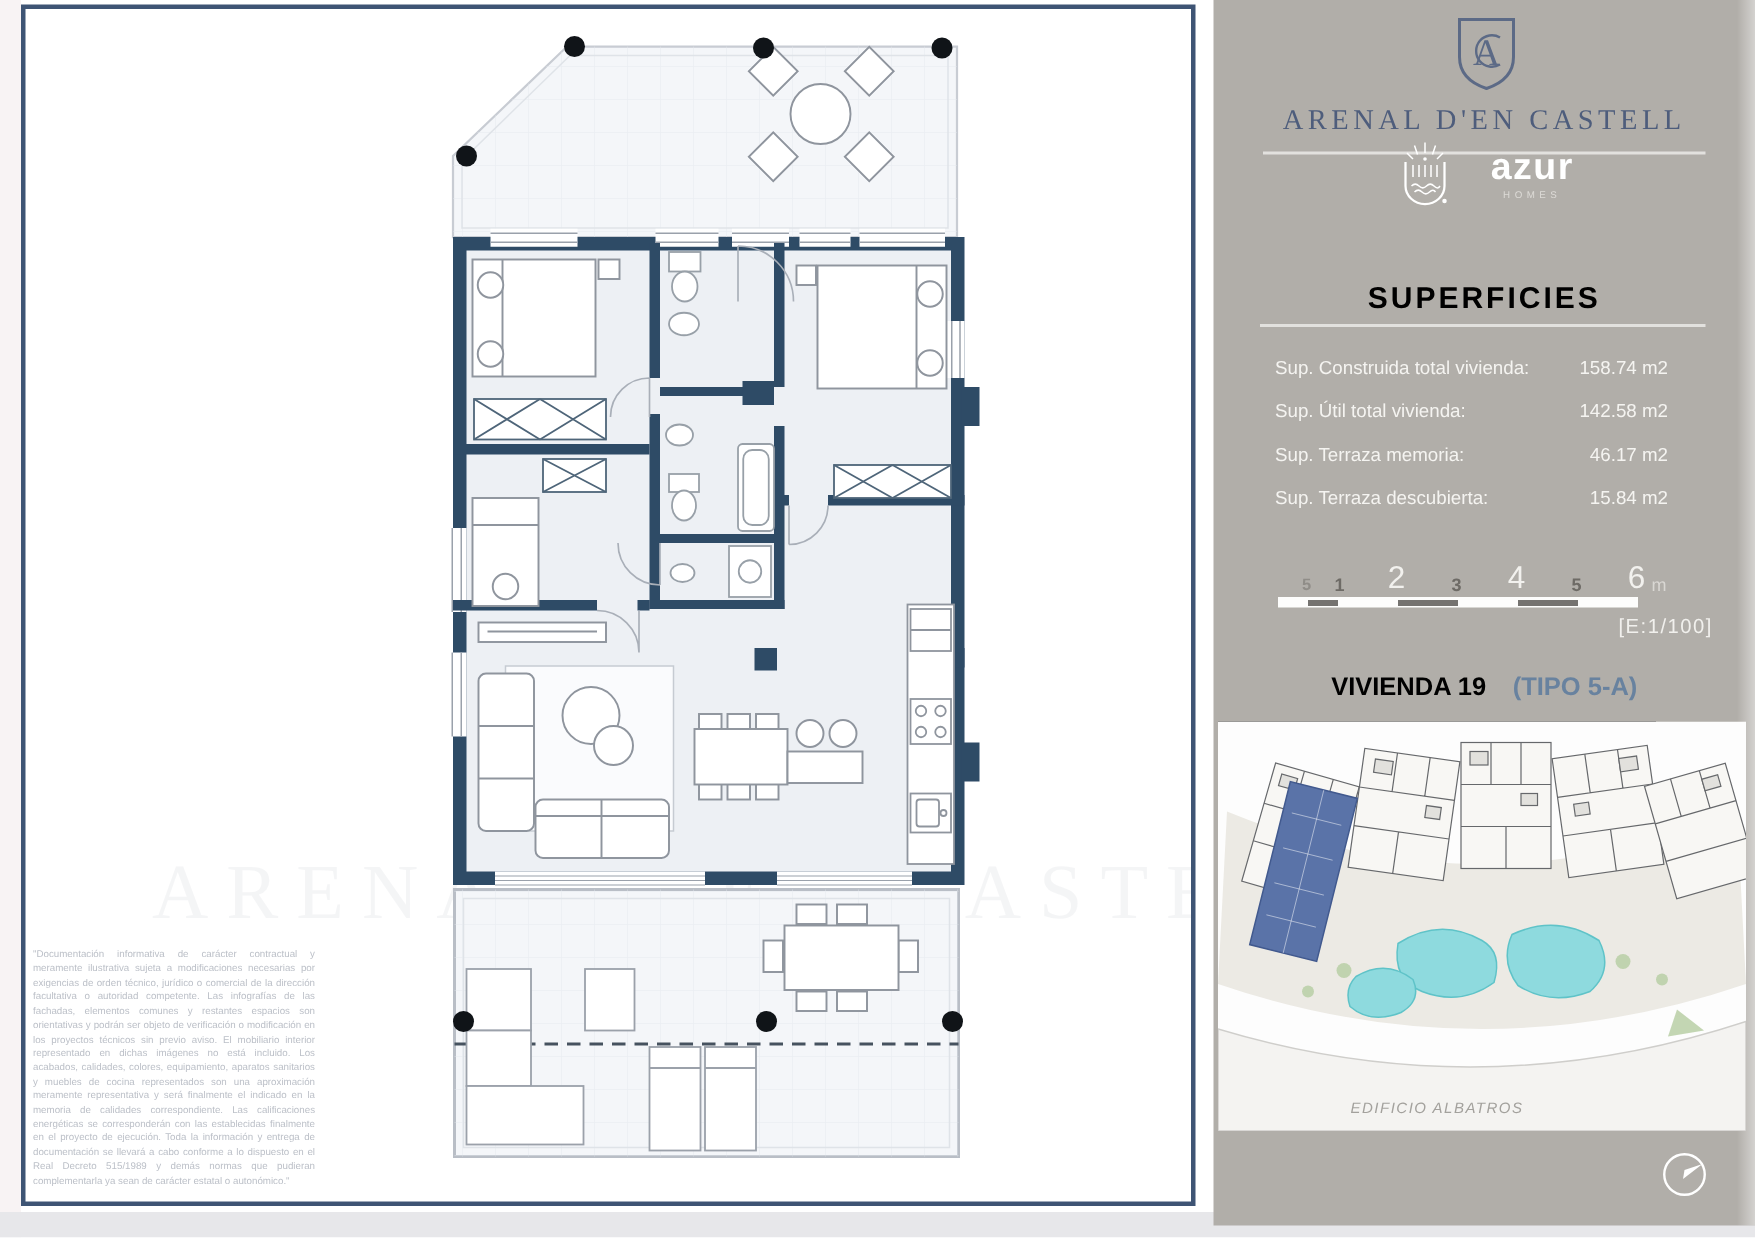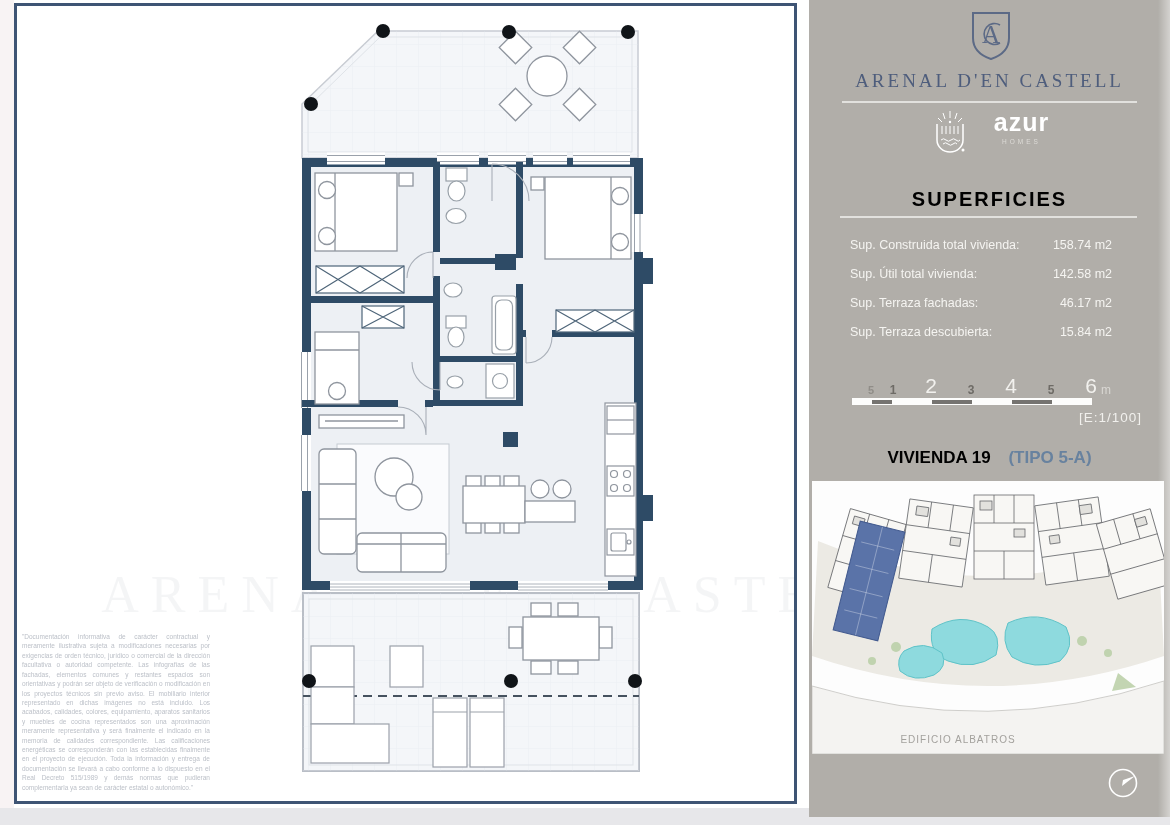--- a/index.html
+++ b/index.html
@@ -16,21 +16,21 @@
     color:#bcc0c8;text-align:justify;overflow:hidden;}
   
   #sidebar{left:809px;top:0;width:361px;height:817px;background:#b1aea9;z-index:1;}
   #sidebar .edge{position:absolute;right:0;top:0;width:12px;height:100%;
     background:linear-gradient(to right,rgba(255,255,255,0),rgba(255,255,255,0.45));}
   #brand-shield{left:160px;top:10px;width:44px;height:52px;}
   #brand-name{left:0;top:70px;width:100%;text-align:center;font-family:"Liberation Serif",serif;
     font-size:19px;letter-spacing:3px;color:#4e5d7c;white-space:nowrap;}
   .rule{position:absolute;height:2px;background:#e8e7e3;opacity:.9;}
   #rule1{left:33px;top:101px;width:295px;}
-  #azur{left:0;top:110px;width:100%;display:flex;justify-content:center;gap:24px;}
+  #azur{left:0;top:94px;width:100%;display:flex;justify-content:center;align-items:center;gap:24px;}
   #azur-text{display:flex;flex-direction:column;align-items:center;}
   #azur-name{font-size:25px;font-weight:bold;color:#ffffff;letter-spacing:1px;line-height:1;}
   #azur-sub{font-size:6.5px;letter-spacing:3px;color:#dddbd7;margin-top:3px;}
   #superficies-title{left:0;top:188px;width:100%;text-align:center;font-size:20px;font-weight:bold;
     color:#000000;letter-spacing:2px;}
   #rule2{left:31px;top:216px;width:297px;}
   #area-table{left:41px;top:238px;width:262px;}
   .arow{display:flex;justify-content:space-between;margin-bottom:15px;font-size:12.5px;color:#f5f4f1;}
   .arow .v{text-align:right;}
   
@@ -42,21 +42,21 @@
   .t-big{font-size:21px;color:#f2f1ee;font-weight:400;}
   .t-unit{font-size:12px;color:#d9d7d3;transform:none !important;}
   #sb-bar{position:absolute;left:43px;top:26px;width:240px;height:7px;background:#fdfdfc;}
   #sb-bar .seg{position:absolute;top:1.5px;height:4px;background:#757370;}
   #sb-note{position:absolute;right:28px;top:38px;font-size:13.5px;color:#f1f0ed;letter-spacing:1px;text-align:right;}
   
   #unit-line{left:0;top:448px;width:100%;text-align:center;font-size:17px;font-weight:bold;white-space:nowrap;}
   #unit-name{color:#000000;}
   #unit-type{color:#68829f;margin-left:13px;}
   
-  #siteplan{left:3px;top:481px;width:292px;height:273px;background:#404040;}
+  #siteplan{left:3px;top:481px;width:292px;height:273px;background:#404040;font-style:italic;}
   #siteplan svg{position:absolute;left:0;top:0;}
   #siteplan-caption{position:absolute;left:0;bottom:8px;width:100%;text-align:center;
     font-size:10px;color:#a3a19d;letter-spacing:1px;line-height:1.35;}
   #compass{left:297px;top:766px;width:34px;height:34px;}
 </style>
 </head>
 <body>
 
 <div id="page">
   <div class="abs" id="left-margin"></div>
@@ -322,21 +322,21 @@
     <div class="abs" id="area-table">
       <div class="arow">
         <span class="l">Sup. Construida total vivienda:</span>
         <span class="v">158.74 m2</span>
       </div>
       <div class="arow">
         <span class="l">Sup. Útil total vivienda:</span>
         <span class="v">142.58 m2</span>
       </div>
       <div class="arow">
-        <span class="l">Sup. Terraza fachadas:</span>
+        <span class="l">Sup. Terraza memoria:</span>
         <span class="v">46.17 m2</span>
       </div>
       <div class="arow">
         <span class="l">Sup. Terraza descubierta:</span>
         <span class="v">15.84 m2</span>
       </div>
     </div>
 
     <div class="abs" id="scalebar">
       <div id="sb-ticks">

